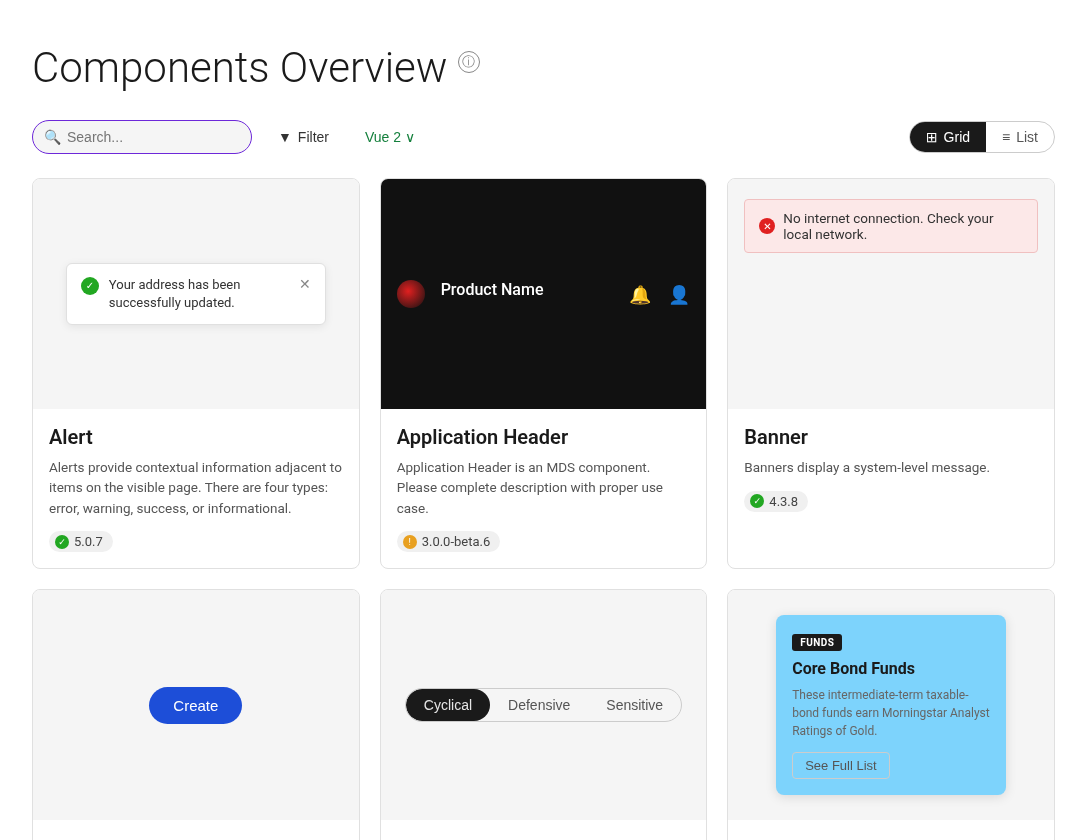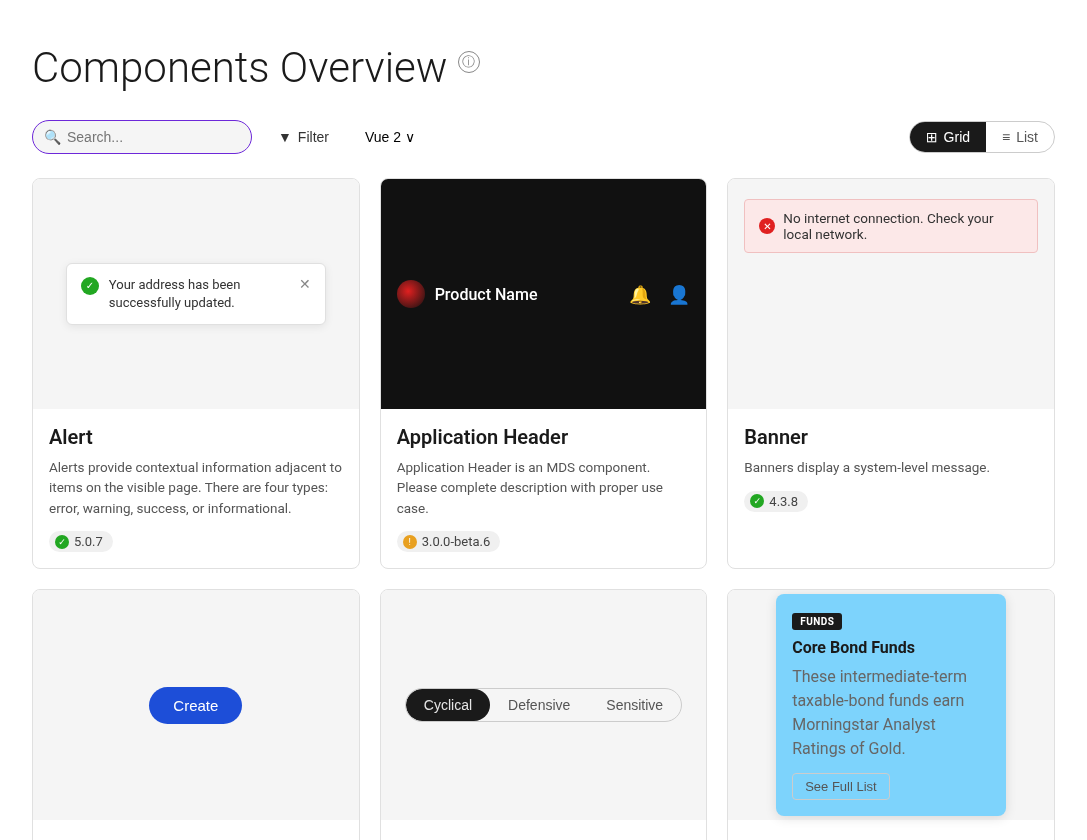--- a/index.html
+++ b/index.html
@@ -81,21 +81,21 @@
       padding: 6px 10px;
     }
     .vue-selector {
       display: flex;
       align-items: center;
       gap: 4px;
       background: none;
       border: none;
       cursor: pointer;
       font-size: 14px;
-      color: #000000;
+      color: #15803d;
       padding: 6px 10px;
     }
     .spacer { flex: 1; }
     .view-toggle {
       display: flex;
       border-radius: 20px;
       overflow: hidden;
       border: 1px solid #ccc;
     }
     .view-btn {
@@ -222,22 +222,21 @@
       padding: 0 16px;
     }
     .app-header-inner {
       display: flex;
       align-items: center;
       justify-content: space-between;
       width: 100%;
     }
     .app-header-left {
       display: flex;
-      align-items: center;
-      gap: 10px;
+      gap: 16px;
     }
     .app-logo {
       width: 28px;
       height: 28px;
       border-radius: 50%;
       background: radial-gradient(circle at 40% 40%, #e02020, #111);
       flex-shrink: 0;
     }
     .app-product-name {
       color: #fff;
@@ -337,21 +336,21 @@
       margin-bottom: 8px;
       letter-spacing: 0.5px;
     }
     .fund-title {
       font-size: 16px;
       font-weight: 700;
       margin-bottom: 8px;
       color: #1a1a1a;
     }
     .fund-desc {
-      font-size: 16px;
+      font-size: 12px;
       color: #666;
       line-height: 1.5;
       margin-bottom: 12px;
     }
     .fund-link {
       font-size: 13px;
       color: #555;
       background: none;
       border: 1px solid #ccc;
       border-radius: 4px;

